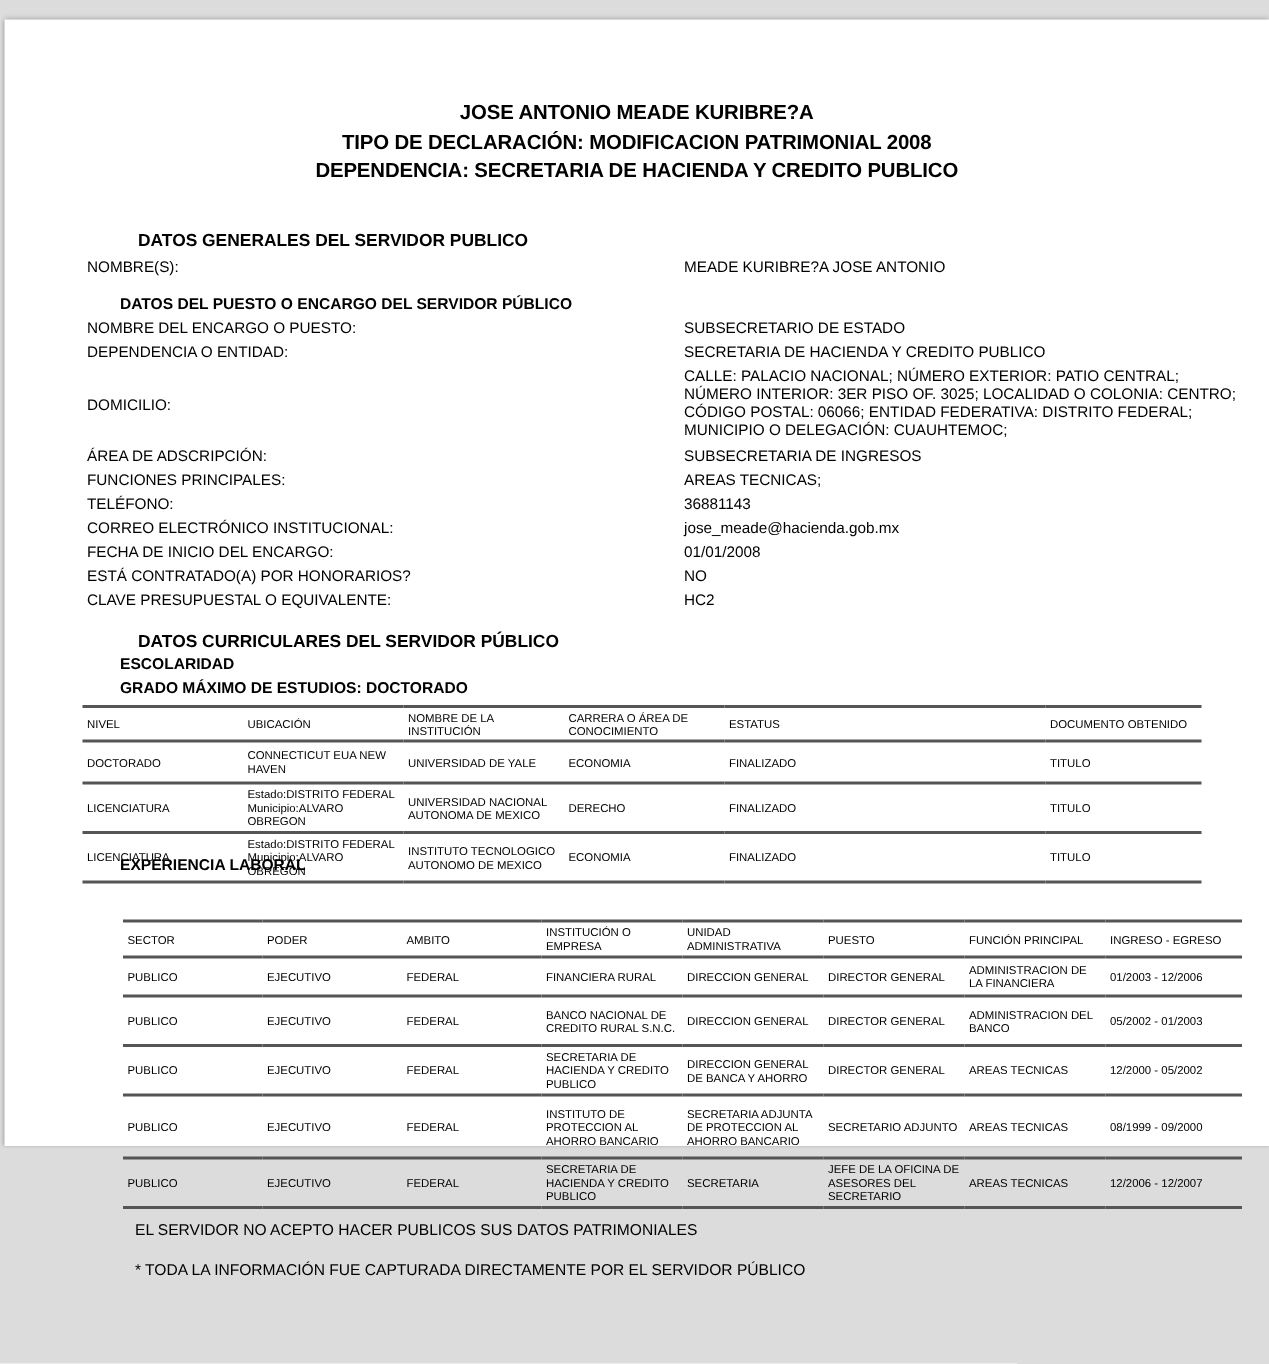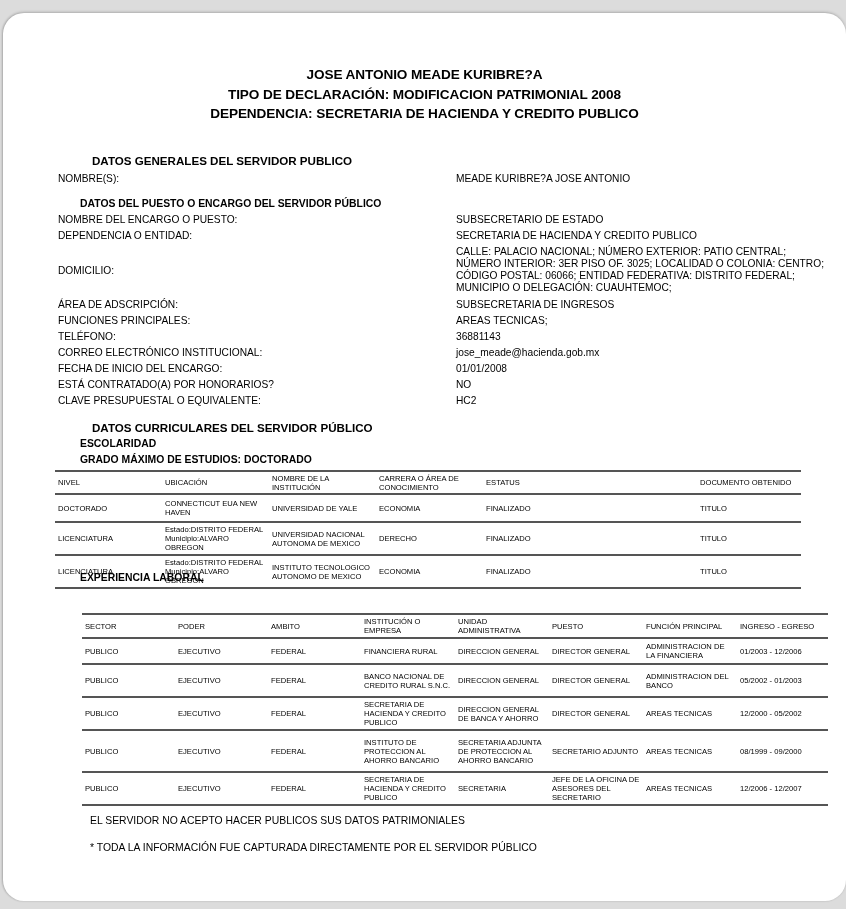--- a/index.html
+++ b/index.html
@@ -4,24 +4,23 @@
 <style>
   html, body { margin: 0; padding: 0; }
   body {
     width: 846px; height: 909px; overflow: hidden;
     background: #dcdcdc;
     font-family: "Liberation Sans", sans-serif;
     color: #000;
     position: relative;
   }
   .page {
-    position: absolute; left: 3px; top: 13px; width: 843px; height: 888px;
+    position: absolute; left: 3px; top: 13px; width: 843px; height: 751px;
     background: #fff;
     box-shadow: 0 -1px 3px rgba(0,0,0,0.18), -1px 0 2px rgba(0,0,0,0.15);
-    border-radius: 21px;
   }
   .head { position: absolute; left: 0; right: 0; top: 52px; text-align: center; }
   .head div { font-weight: bold; font-size: 13.6px; line-height: 19.5px; letter-spacing: -0.1px; }
   .sec { position: absolute; left: 55px; font-weight: bold; font-size: 11.6px; white-space: nowrap; margin-left: 34px; }
   .sub { position: absolute; left: 55px; font-weight: bold; font-size: 10.4px; white-space: nowrap; padding-left: 22px; }
   .row { position: absolute; left: 55px; right: 20px; font-size: 10.2px; line-height: 12px; }
   .row .lbl { position: absolute; left: 0; white-space: nowrap; }
   .row .val { position: absolute; left: 374px; width: 370px; padding-left: 24px; }
   table { position: absolute; border-collapse: collapse; font-size: 7.6px; }
   td, th { text-align: left; font-weight: normal; vertical-align: middle; padding: 1px 3px 1px 3px; line-height: 9px; }

